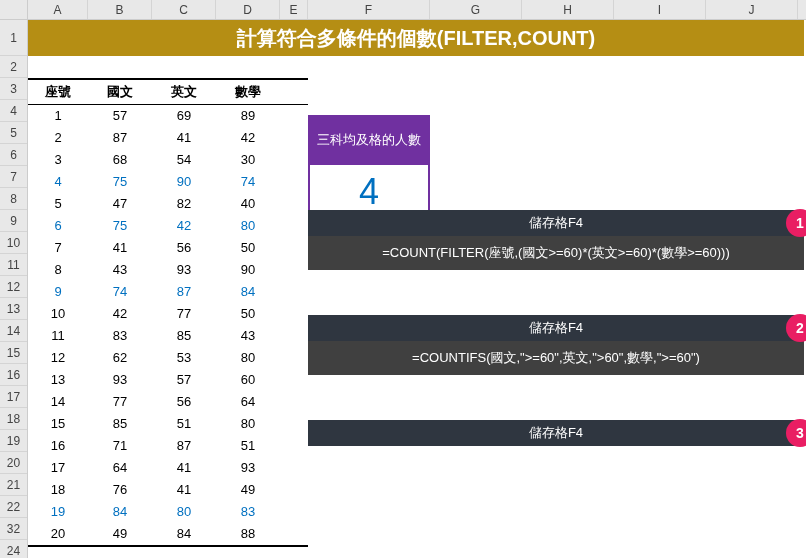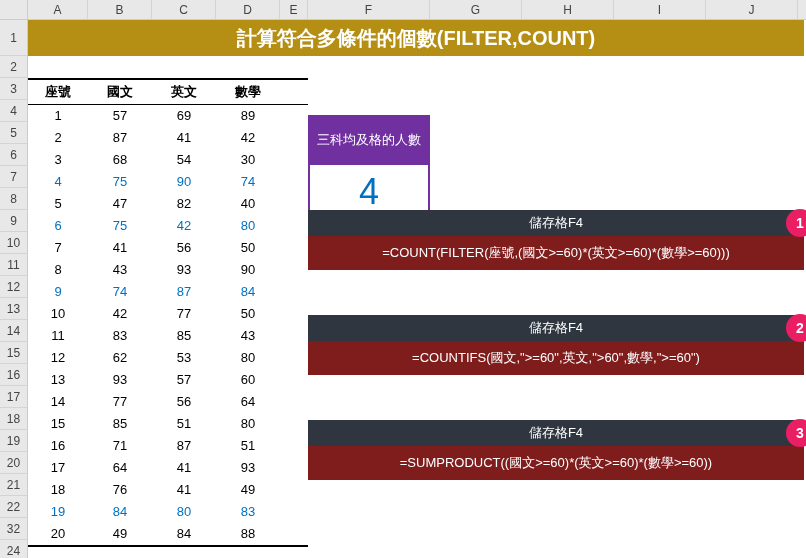--- a/index.html
+++ b/index.html
@@ -40,21 +40,21 @@
     .c-b { width: 64px; }
     .c-c { width: 64px; }
     .c-d { width: 64px; }
     
     .result-box { position: absolute; left: 280px; top: 58px; width: 122px; }
     .result-header { background: #7030a0; color: #fff; text-align: center; padding: 16px 0; font-size: 13px; margin-top: 37px; }
     .result-value { border: 2px solid #7030a0; border-top: none; text-align: center; font-size: 36px; color: #0070c0; padding: 6px 0; background: #fff; }
     
     .formula-box { position: absolute; left: 280px; width: 496px; }
     .fb-header { background: #2f3640; color: #fff; text-align: center; padding: 4px 0; font-size: 13px; position: relative; }
-    .fb-body { background: #7f1d1d; color: #fff; text-align: center; padding: 8px 20px; font-size: 13px; }
+    .fb-body { background: #404040; color: #fff; text-align: center; padding: 8px 20px; font-size: 13px; }
     .badge { position: absolute; right: -10px; top: 50%; transform: translateY(-50%); width: 28px; height: 28px; border-radius: 50%; background: #e91e63; color: #fff; font-weight: bold; font-size: 14px; line-height: 28px; text-align: center; }
     
     .fb1 { top: 190px; }
     .fb2 { top: 295px; }
     .fb3 { top: 400px; }
   </style>
 </head>
 <body>
 
 <div class="container">
@@ -255,18 +255,17 @@
           <div class="badge">2</div>
         </div>
         <div class="fb-body">=COUNTIFS(國文,"&gt;=60",英文,"&gt;60",數學,"&gt;=60")</div>
       </div>
 
       <div class="formula-box fb3">
         <div class="fb-header">
           <span>儲存格F4</span>
           <div class="badge">3</div>
         </div>
-        <div class="fb-body">=SUMPRODUCT((國文&gt;=60)*(英文&gt;=60)*(數學&gt;=60))</div>
       </div>
 
     </div>
   </div>
 </div>
 
 </body></html>

